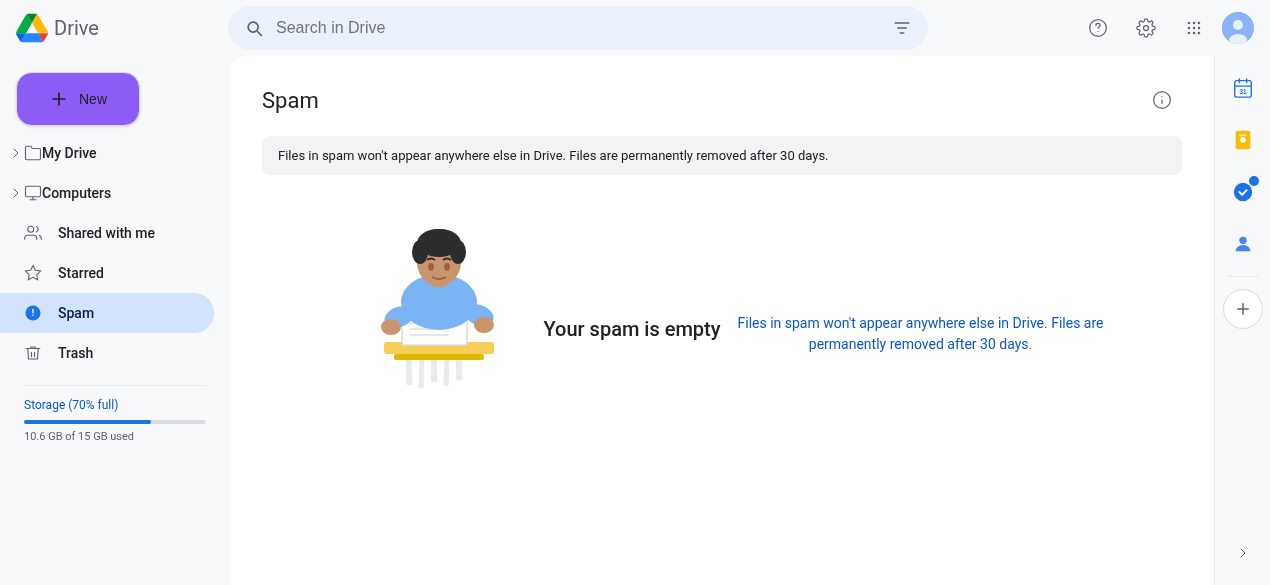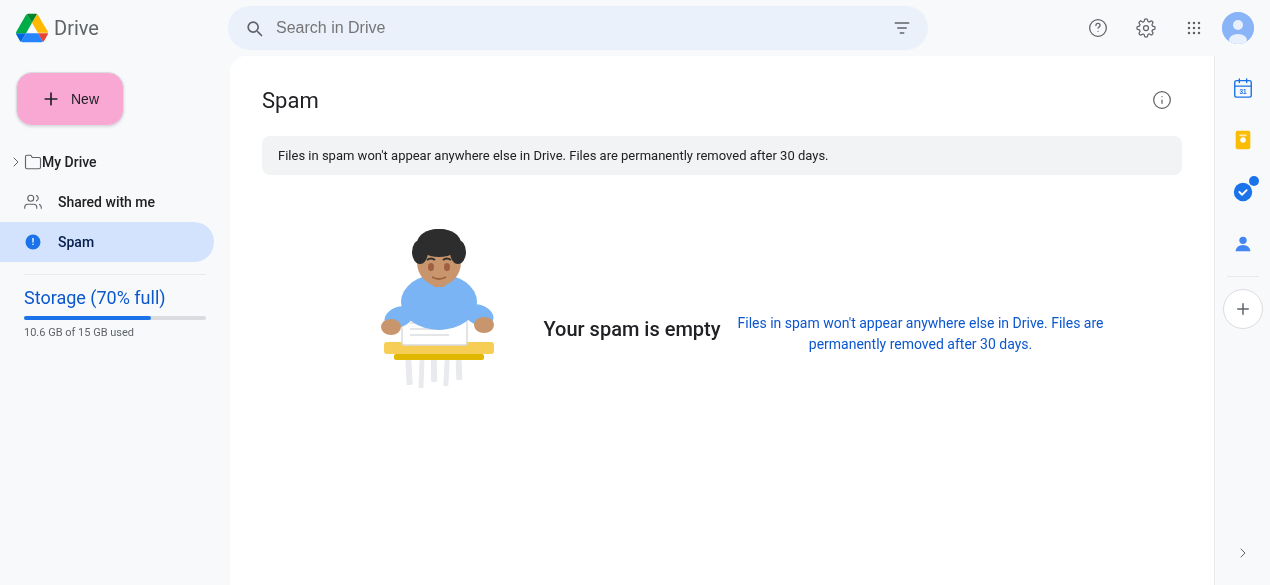--- a/index.html
+++ b/index.html
@@ -110,23 +110,23 @@
       background: #f8f9fa;
       padding: 8px 0;
       overflow-y: auto;
       height: 100%;
     }
 
     .new-btn {
       display: flex;
       align-items: center;
       gap: 10px;
-      margin: 8px 16px 16px 16px;
-      padding: 16px 24px;
-      background: #f9a8d4;
+      margin: 8px 16px 7px 16px;
+      padding: 16px 32px;
+      background: #8b5cf6;
       border: 1px solid #dadce0;
       border-radius: 16px;
       cursor: pointer;
       font-size: 14px;
       font-weight: 500;
       color: #202124;
       box-shadow: 0 1px 3px rgba(0,0,0,0.12);
     }
 
     .nav-item {
@@ -159,21 +159,21 @@
       font-weight: 500;
       height: 40px;
     }
     .nav-expandable .nav-label { color: #202124; }
 
     .storage-section {
       padding: 8px 24px;
       margin-top: 4px;
     }
     .storage-label {
-      font-size: 18px;
+      font-size: 12px;
       color: #0b57d0;
       cursor: pointer;
       margin-bottom: 8px;
     }
     .storage-bar-container {
       height: 4px;
       background: #dadce0;
       border-radius: 2px;
       margin-bottom: 6px;
     }
@@ -397,40 +397,65 @@
     <div class="nav-expandable">
       <svg width="16" height="16" viewBox="0 0 24 24" fill="none">
         <path d="M9 18l6-6-6-6" stroke="#5f6368" stroke-width="1.5" stroke-linecap="round"></path>
       </svg>
       <svg width="18" height="18" viewBox="0 0 24 24" fill="none">
         <path d="M22 19a2 2 0 0 1-2 2H4a2 2 0 0 1-2-2V5a2 2 0 0 1 2-2h5l2 3h9a2 2 0 0 1 2 2z" stroke="#5f6368" stroke-width="1.5"></path>
       </svg>
       <span class="nav-label">My Drive</span>
     </div>
 
+    <div class="nav-expandable">
+      <svg width="16" height="16" viewBox="0 0 24 24" fill="none">
+        <path d="M9 18l6-6-6-6" stroke="#5f6368" stroke-width="1.5" stroke-linecap="round"></path>
+      </svg>
+      <svg width="18" height="18" viewBox="0 0 24 24" fill="none">
+        <rect x="2" y="3" width="20" height="14" rx="2" stroke="#5f6368" stroke-width="1.5"></rect>
+        <path d="M8 21h8M12 17v4" stroke="#5f6368" stroke-width="1.5" stroke-linecap="round"></path>
+      </svg>
+      <span class="nav-label">Computers</span>
+    </div>
 
     <div class="nav-item">
       <svg width="18" height="18" viewBox="0 0 24 24" fill="none">
         <path d="M17 21v-2a4 4 0 0 0-4-4H5a4 4 0 0 0-4 4v2" stroke="#5f6368" stroke-width="1.5"></path>
         <circle cx="9" cy="7" r="4" stroke="#5f6368" stroke-width="1.5"></circle>
         <path d="M23 21v-2a4 4 0 0 0-3-3.87M16 3.13a4 4 0 0 1 0 7.75" stroke="#5f6368" stroke-width="1.5"></path>
       </svg>
       <span>Shared with me</span>
     </div>
 
 
+    <div class="nav-item">
+      <svg width="18" height="18" viewBox="0 0 24 24" fill="none">
+        <polygon points="12 2 15.09 8.26 22 9.27 17 14.14 18.18 21.02 12 17.77 5.82 21.02 7 14.14 2 9.27 8.91 8.26 12 2" stroke="#5f6368" stroke-width="1.5"></polygon>
+      </svg>
+      <span>Starred</span>
+    </div>
 
     <div class="nav-item active">
       <svg width="18" height="18" viewBox="0 0 24 24" fill="#1a73e8">
         <circle cx="12" cy="12" r="10"></circle>
         <text x="12" y="16" text-anchor="middle" font-size="12" fill="white" font-weight="bold">!</text>
       </svg>
       <span>Spam</span>
     </div>
 
+    <div class="nav-item">
+      <svg width="18" height="18" viewBox="0 0 24 24" fill="none">
+        <polyline points="3 6 5 6 21 6" stroke="#5f6368" stroke-width="1.5" stroke-linecap="round"></polyline>
+        <path d="M19 6l-1 14H6L5 6" stroke="#5f6368" stroke-width="1.5"></path>
+        <path d="M10 11v6M14 11v6" stroke="#5f6368" stroke-width="1.5" stroke-linecap="round"></path>
+        <path d="M9 6V4h6v2" stroke="#5f6368" stroke-width="1.5"></path>
+      </svg>
+      <span>Trash</span>
+    </div>
 
     <div class="storage-section">
       <div style="height:1px;background:#e8eaed;margin-bottom:12px;"></div>
       <div class="storage-label">Storage (70% full)</div>
       <div class="storage-bar-container">
         <div class="storage-bar-fill"></div>
       </div>
       <div class="storage-text">10.6 GB of 15 GB used</div>
     </div>
 

